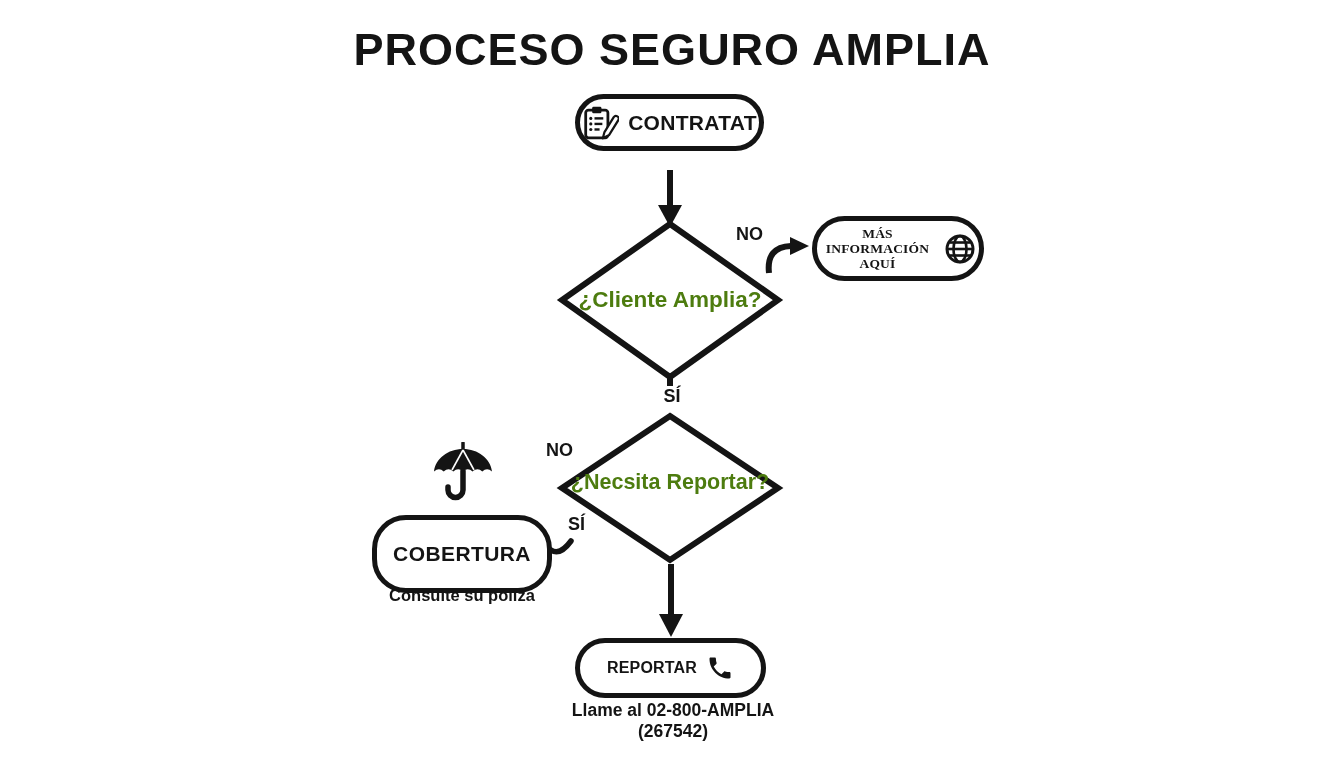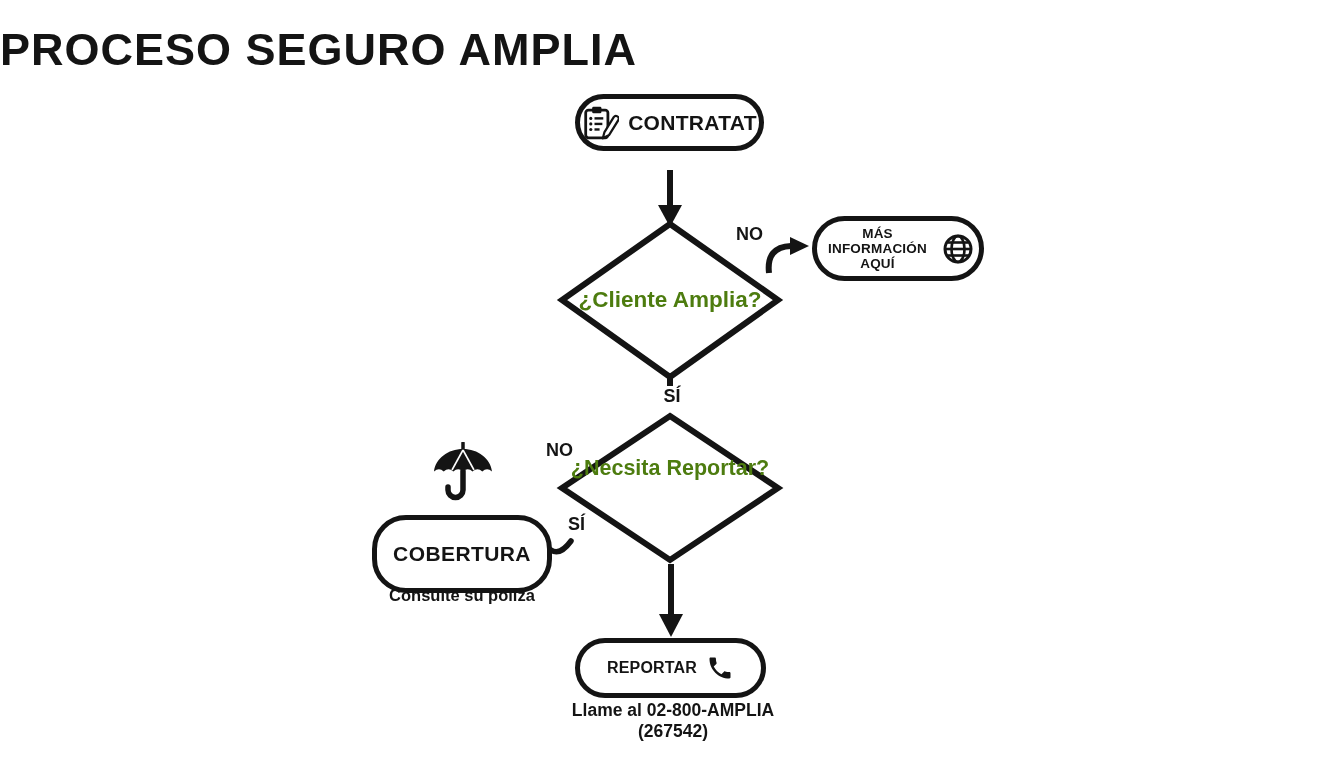--- a/index.html
+++ b/index.html
@@ -6,55 +6,55 @@
   .canvas{
     position:relative;
     width:1344px;height:768px;
     background:#ffffff;
     color:#141414;
     font-family:"Liberation Sans", sans-serif;
     overflow:hidden;
   }
   .title{
     position:absolute;top:24px;left:0;width:100%;
-    text-align:left;
+    text-align:center;
     font-size:45px;font-weight:bold;letter-spacing:1px;
     color:#141414;
   }
   .layer{position:absolute;left:0;top:0;}
   .pill{
     position:absolute;
     box-sizing:border-box;
     border:5px solid #141414;
     border-radius:34px;
     background:#ffffff;
     display:flex;align-items:center;justify-content:center;
   }
   .pill .lbl{font-weight:bold;color:#141414;}
   .contratar{left:575px;top:94px;width:189px;height:57px;gap:9px;}
   .contratar .lbl{font-size:21px;letter-spacing:.3px;}
-  .info{left:812px;top:216px;width:172px;height:65px;gap:15px;padding-left:6px;}
+  .info{left:812px;top:216px;width:172px;height:65px;gap:15px;padding-left:6px;font-family:Liberation Serif, serif;}
   .info .stack{display:flex;flex-direction:column;align-items:center;line-height:1.12;
     font-size:13.5px;font-weight:bold;letter-spacing:.2px;}
   .cobertura{left:372px;top:515px;width:180px;height:78px;}
   .cobertura .lbl{font-size:21px;letter-spacing:.4px;}
   .reportar{left:575px;top:638px;width:191px;height:60px;gap:9px;}
   .reportar .lbl{font-size:16px;letter-spacing:.2px;}
   .edge-label{
     position:absolute;font-weight:bold;font-size:18px;color:#141414;
   }
   .no1{left:736px;top:224px;}
   .si1{left:644px;top:386px;width:56px;text-align:center;}
   .no2{left:546px;top:440px;}
   .si2{left:568px;top:514px;}
   .diamond-label{
     position:absolute;text-align:center;font-weight:bold;color:#4d7c0f;
   }
   .d1{left:562px;top:287px;width:216px;font-size:22.5px;}
-  .d2{left:550px;top:456px;width:240px;font-size:21.5px;}
+  .d2{left:550px;top:470px;width:240px;font-size:21.5px;}
   .caption{
     position:absolute;text-align:center;font-weight:700;color:#141414;
   }
   .consulte{left:370px;top:578px;width:184px;font-size:16.5px;margin-top:8px;}
   .llame{left:537px;top:700px;width:272px;font-size:17.5px;}
   .umbrella-wrap{position:absolute;left:431px;top:442px;width:64px;height:66px;}
 </style>
 </head>
 <body>
 

